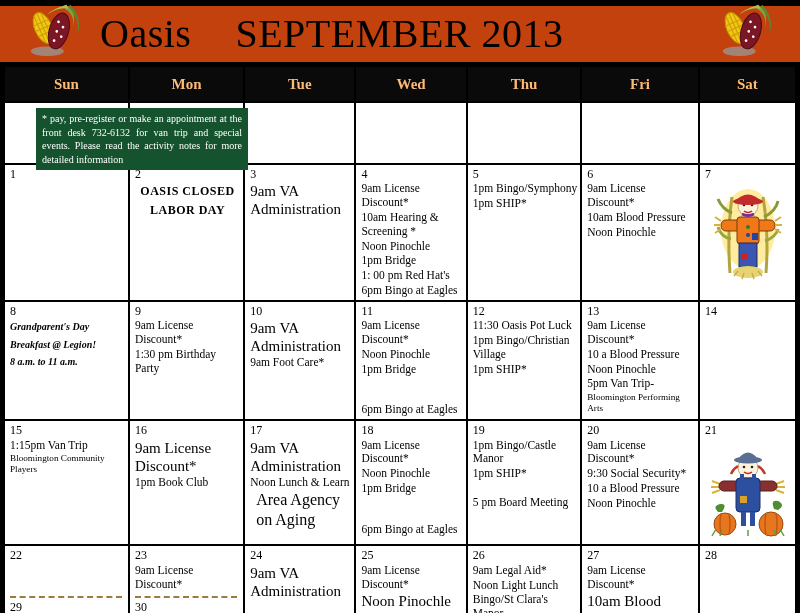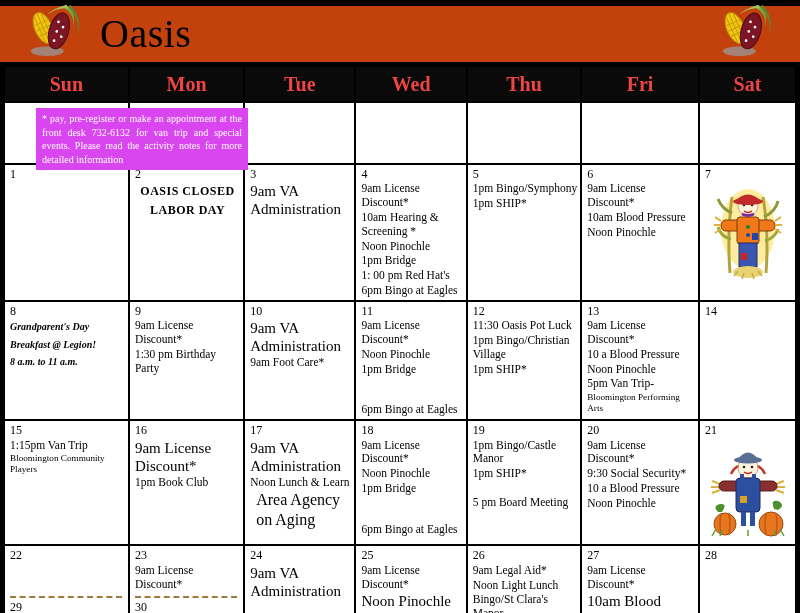--- a/index.html
+++ b/index.html
@@ -9,41 +9,41 @@
   .corn{width:62px;height:58px;margin-top:-8px;flex:0 0 auto;}
   .corn.left{margin-left:24px;}
   .corn.right{margin-left:auto;margin-right:22px;}
   .ttl{font-size:40px;line-height:1;white-space:nowrap;letter-spacing:0.5px;}
   .ttl.w1{margin-left:14px;}
   .ttl.w2{margin-left:44px;}
   .ttl.w3{margin-left:26px;}
   .cal-wrap{position:relative;}
   table.cal{border-collapse:collapse;table-layout:fixed;width:800px;border:5px solid #000;}
   .cal th,.cal td{border:2px solid #000;padding:0;}
-  .cal th{background:#0a0a0a;color:#ef4444;font-weight:bold;font-size:20px;height:34px;}
+  .cal th{background:#0a0a0a;color:#fdba74;font-weight:bold;font-size:15px;height:34px;}
   #note-row td{height:60px;background:#fff;}
   td.cell{vertical-align:top;padding:2px 3px 1px 5px;font-size:11.5px;line-height:1.2;overflow:hidden;}
   #cal-body tr:nth-child(1){height:109px;}
   #cal-body tr:nth-child(2){height:108px;}
   #cal-body tr:nth-child(3){height:110px;}
   #cal-body tr:nth-child(4){height:98px;}
   .daynum{font-size:12px;margin-bottom:1px;}
   .ev{margin-bottom:1px;}
   .ev.b{font-weight:normal;}
   .ev.va{font-size:15px;}
   .ev.sm{font-size:9.2px;}
   .ev.sm2{font-size:16px;padding-left:6px;}
   .ev.g{margin-top:27px;}
   .ev.g2{margin-top:15px;}
   .ev.cb{font-weight:bold;text-align:center;font-size:12px;line-height:1.5;letter-spacing:0.5px;}
   .ev.cbi{font-weight:bold;font-style:italic;text-align:left;font-size:10px;line-height:1.65;}
   .divider{border-top:2px dashed #9c7b3c;margin:3px 3px 2px 0;}
   .part1{height:45px;overflow:hidden;}
   .cell-art{display:block;text-align:center;margin-top:2px;}
-  .note-box{position:absolute;background:#d946ef;color:#fff;font-size:10px;line-height:1.35;padding:4px 6px;text-align:justify;z-index:5;}
+  .note-box{position:absolute;background:#14532d;color:#fff;font-size:10px;line-height:1.35;padding:4px 6px;text-align:justify;z-index:5;}
   #note-left{top:46px;left:36px;width:200px;min-height:48px;}
   #note-right{top:48px;left:582px;width:164px;min-height:40px;}
 </style>
 </head>
 <body>
 
 <div>
   <div class="top-strip"></div>
 
   <div class="title-band">
@@ -59,20 +59,21 @@
           <circle cx="39" cy="26" r="1.4" fill="#fff"></circle>
         <circle cx="34" cy="32" r="1.4" fill="#fff"></circle>
           <circle cx="40" cy="36" r="1.4" fill="#fff"></circle>
         <circle cx="34" cy="42" r="1.4" fill="#fff"></circle>
       </g>
       <path d="M42 4 Q58 10 48 34 Q56 16 42 8 Z" fill="#7da33c"></path>
       <path d="M44 4 Q30 8 24 14 Q36 6 46 8 Z" fill="#a8c05a"></path>
       <path d="M46 6 Q60 22 54 38 Q62 20 48 4 Z" fill="#5f8530"></path>
     </svg>
     <div class="ttl w1">Oasis</div>
+    <div class="ttl w2">SEPTEMBER 2013</div>
     <svg class="corn right" viewBox="0 0 64 60" xmlns="http://www.w3.org/2000/svg">
       <ellipse cx="24" cy="52" rx="17" ry="5" fill="#9a9a9a" opacity="0.75"></ellipse>
       <g transform="rotate(-24 20 28)">
         <ellipse cx="20" cy="28" rx="9" ry="17" fill="#f2c511" stroke="#b88d07" stroke-width="1"></ellipse>
         <path d="M12 22 h16 M11 28 h18 M12 34 h16 M16 12.5 v31 M20 11 v34 M24 12.5 v31" stroke="#c79a08" stroke-width="1"></path>
       </g>
       <g transform="rotate(16 36 31)">
         <ellipse cx="36" cy="31" rx="10" ry="19" fill="#7c1524" stroke="#4a0a14" stroke-width="1"></ellipse>
         <circle cx="33" cy="22" r="1.4" fill="#fff"></circle>
           <circle cx="39" cy="26" r="1.4" fill="#fff"></circle>

